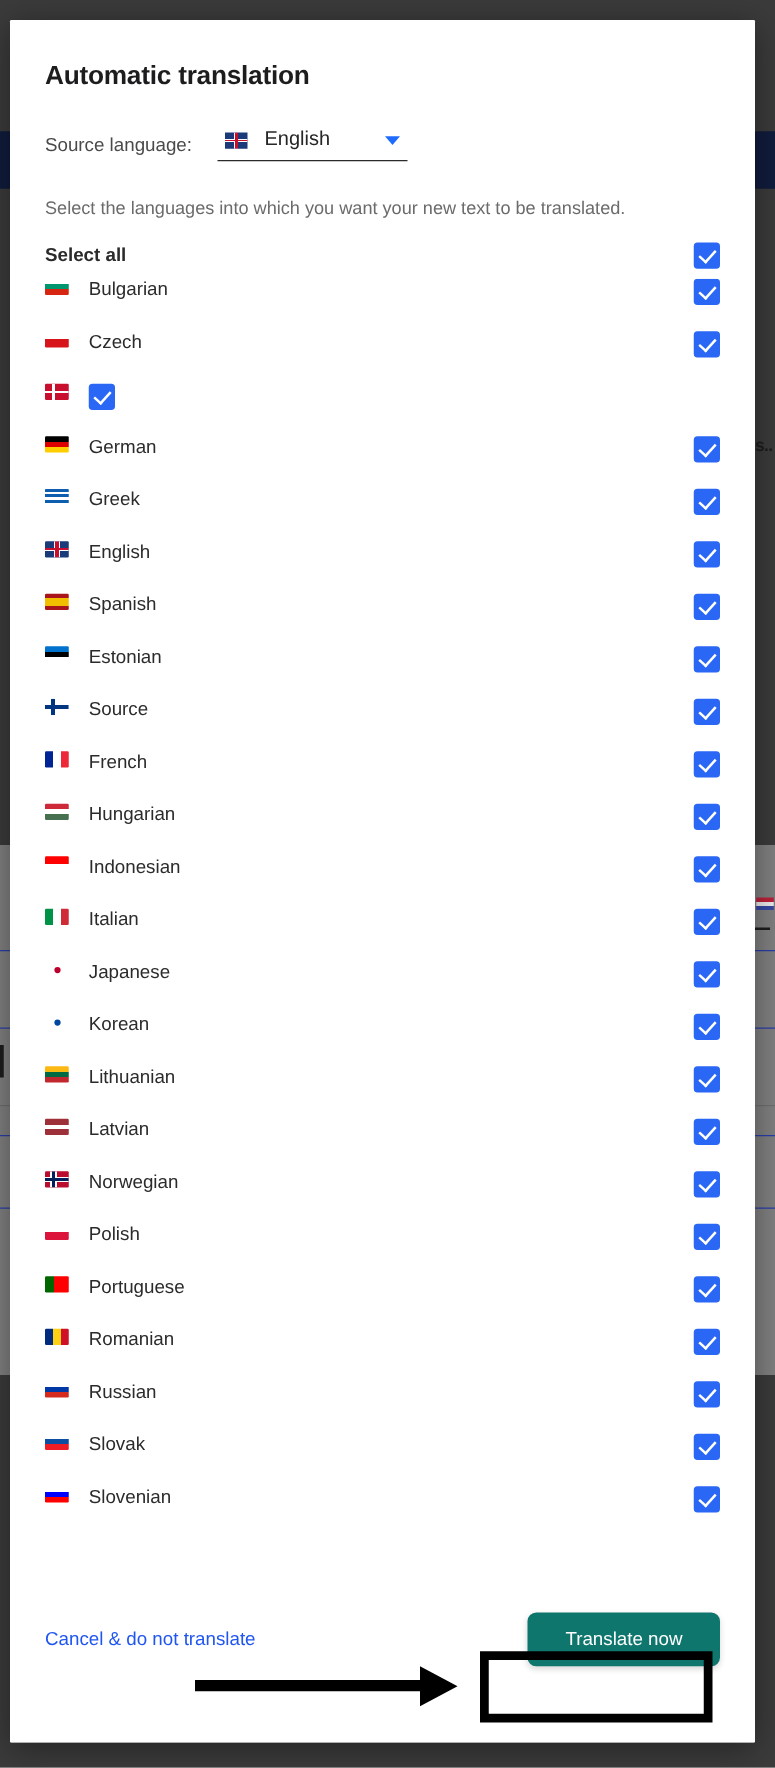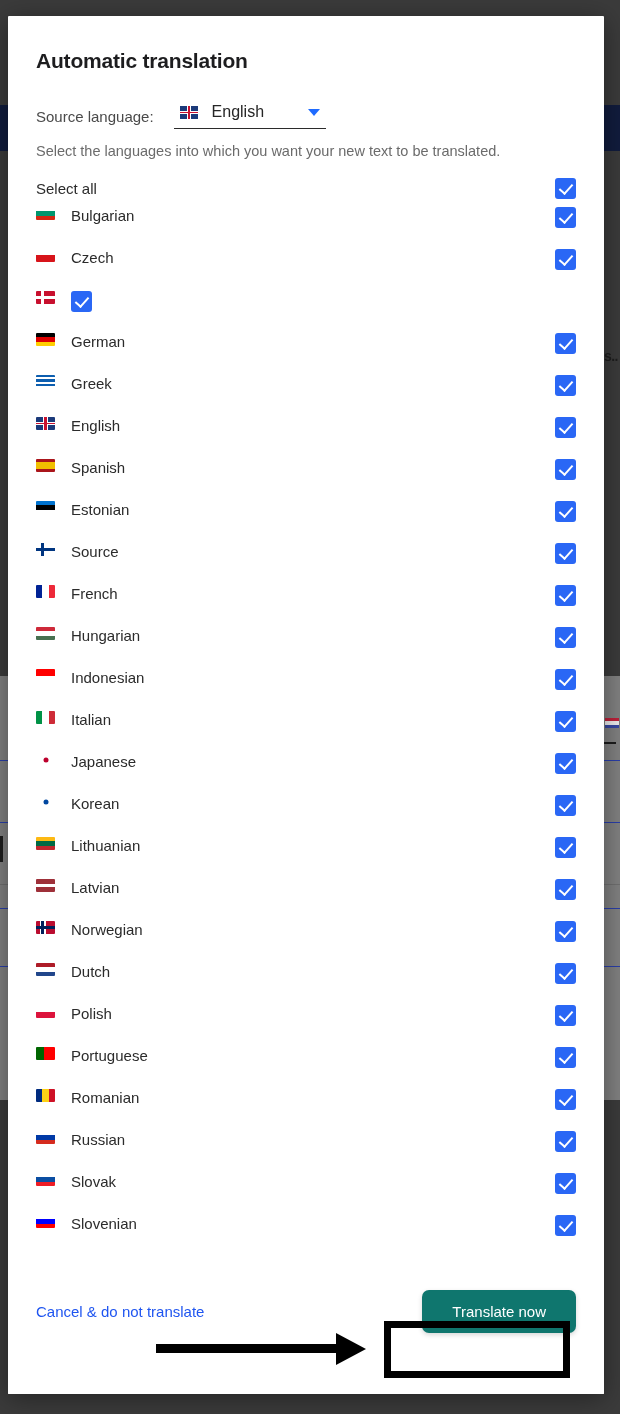--- a/index.html
+++ b/index.html
@@ -158,31 +158,32 @@
   }
   .caret {
     width: 0; height: 0;
     border-left: 6px solid transparent;
     border-right: 6px solid transparent;
     border-top: 7px solid #1f6bff;
     flex: 0 0 auto;
   }
 
   .hint {
-    margin-top: 14px;
+    margin-top: 30px;
     font-size: 14.5px;
     color: #6b6b6b;
   }
 
   .select-all-row {
     display: flex;
     align-items: center;
     justify-content: space-between;
     margin-top: 19px;
     cursor: pointer;
+    font-weight: bold;
   }
   .select-all-label {
     font-size: 15px;
     color: #2b2b2b;
   }
 
   
   .cb {
     width: 21px;
     height: 21px;
@@ -433,25 +434,20 @@
       </div>
       <div class="lang-row">
         <span class="lang-flag" style="background: rgb(186, 12, 47); position: relative;">
           <span style="position: absolute; inset: 0px; background: linear-gradient(transparent 36%, rgb(255, 255, 255) 36%, rgb(255, 255, 255) 64%, transparent 64%), linear-gradient(to right, transparent 22%, rgb(255, 255, 255) 22%, rgb(255, 255, 255) 50%, transparent 50%);"></span>
           <span style="position: absolute; inset: 0px; background: linear-gradient(transparent 42%, rgb(0, 32, 91) 42%, rgb(0, 32, 91) 58%, transparent 58%), linear-gradient(to right, transparent 28%, rgb(0, 32, 91) 28%, rgb(0, 32, 91) 44%, transparent 44%);"></span>
         </span>
         <span class="lang-name">Norwegian</span>
         <span class="cb"></span>
       </div>
       <div class="lang-row">
-        <span class="lang-flag" style="background: linear-gradient(rgb(174, 28, 40) 33%, rgb(255, 255, 255) 33%, rgb(255, 255, 255) 66%, rgb(33, 70, 139) 66%); position: relative;"></span>
-        <span class="lang-name">Dutch</span>
-        <span class="cb"></span>
-      </div>
-      <div class="lang-row">
         <span class="lang-flag" style="background: linear-gradient(rgb(255, 255, 255) 50%, rgb(220, 20, 60) 50%); position: relative;"></span>
         <span class="lang-name">Polish</span>
         <span class="cb"></span>
       </div>
       <div class="lang-row">
         <span class="lang-flag" style="background: linear-gradient(to right, rgb(0, 102, 0) 40%, rgb(255, 0, 0) 40%); position: relative;"></span>
         <span class="lang-name">Portuguese</span>
         <span class="cb"></span>
       </div>
       <div class="lang-row">

